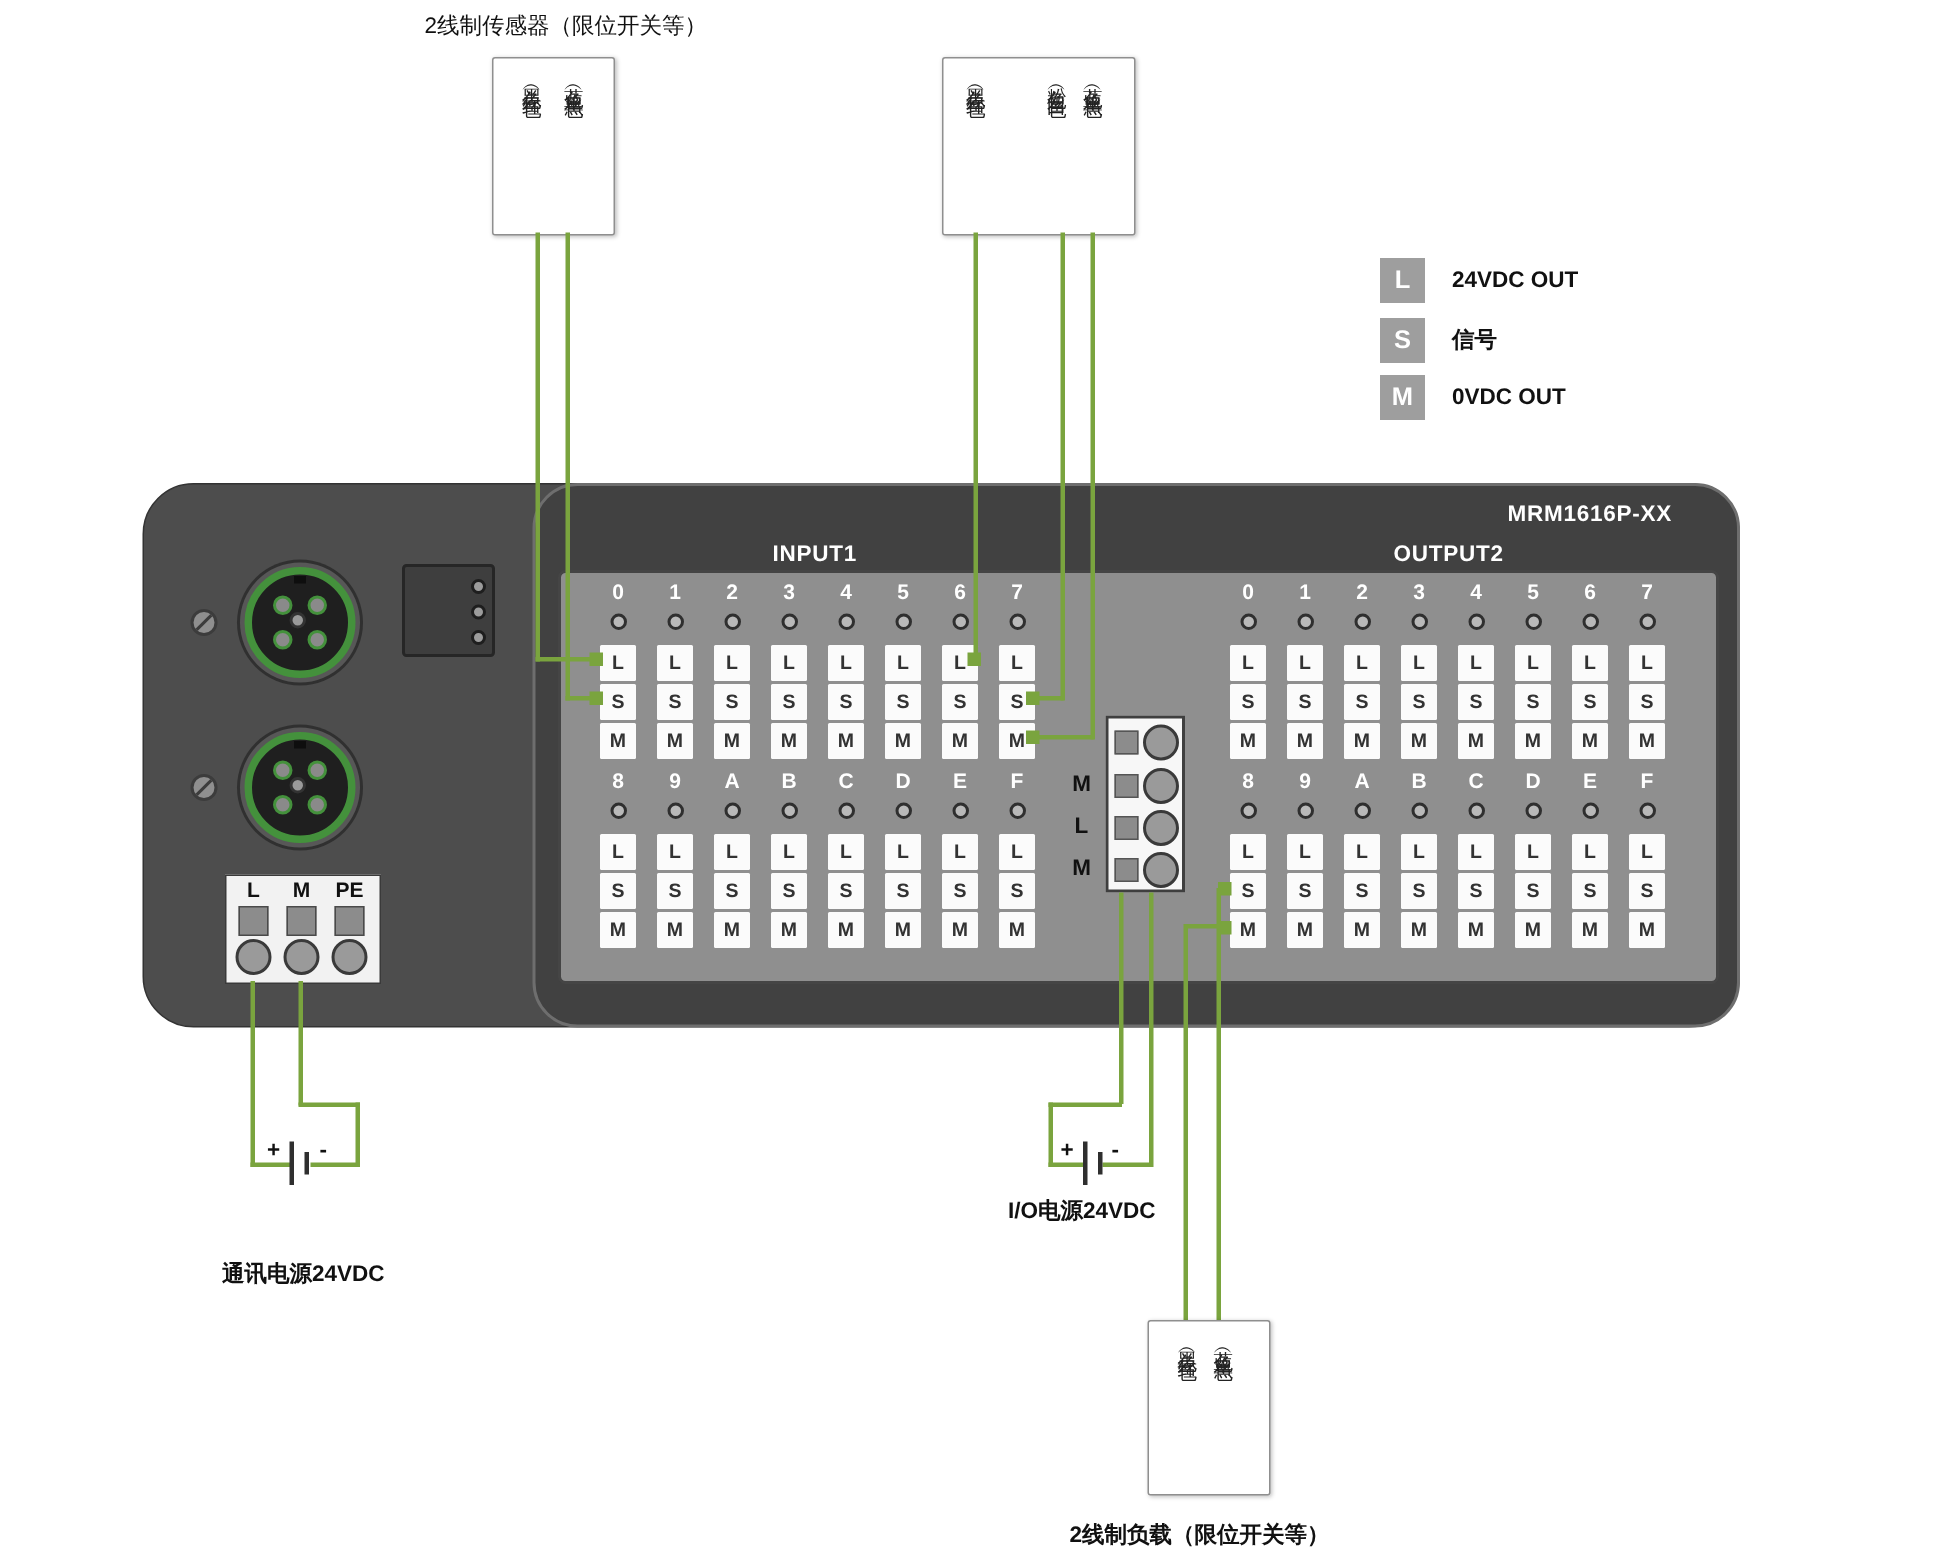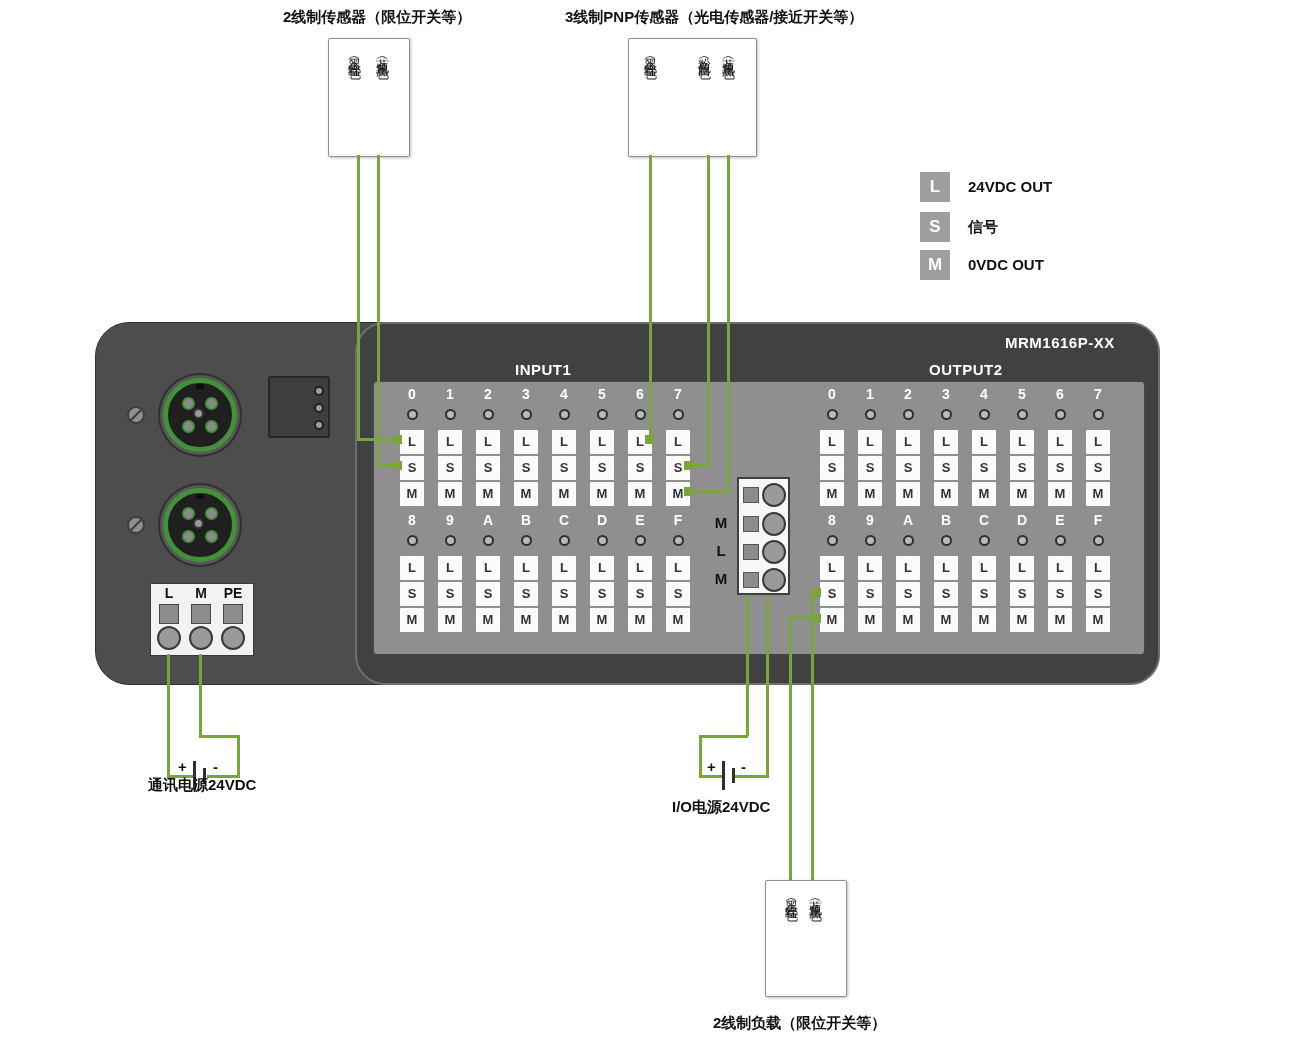--- a/index.html
+++ b/index.html
@@ -1,19 +1,19 @@
 <!DOCTYPE html>
 <html style="--wire: #7aa43e; --green: #44913c; --body: #4d4d4d; --panel: #8f8f8f;"><head>
 <meta charset="utf-8">
 <style>
   html,body{margin:0;padding:0;background:#fff;}
   .stage{position:relative;width:1294px;height:1042px;background:#fff;overflow:hidden;
          font-family:"Liberation Sans","DejaVu Sans",sans-serif;}
 
-  .toplabel{position:absolute;top:8px;font-size:15px;font-weight:bold;color:#111;white-space:nowrap;}
+  .toplabel{position:absolute;top:8px;font-size:15px;font-weight:normal;color:#111;white-space:nowrap;}
 
   .wirebox{position:absolute;background:#fff;border:1px solid #8f8f8f;border-radius:2px;
            box-shadow:1px 1px 3px rgba(0,0,0,.25);}
   .vtext{position:absolute;top:9px;height:102px;writing-mode:vertical-rl;font-size:13px;color:#222;
          letter-spacing:2px;white-space:nowrap;}
 
   .legend-key{position:absolute;left:920px;width:30px;height:30px;background:#9e9e9e;color:#fff;
               font-weight:bold;font-size:17px;text-align:center;line-height:30px;}
   .legend-text{position:absolute;left:968px;font-size:15px;font-weight:600;color:#111;line-height:30px;white-space:nowrap;}
 
@@ -64,21 +64,20 @@
   .batbar{position:absolute;width:3px;background:#2f2f2f;}
   .sign{position:absolute;font-weight:bold;font-size:15px;color:#111;}
   .pwr-label{position:absolute;font-weight:bold;font-size:15px;color:#111;white-space:nowrap;}
 </style>
 </head>
 <body>
 
 <div class="stage">
 
   <div class="toplabel" style="left:283px">2线制传感器（限位开关等）</div>
-  <div class="toplabel" style="left:565px">3线制PNP传感器（光电传感器/接近开关等）</div>
 
   <div class="wirebox" style="left:328px;top:38px;width:80px;height:117px">
     <span class="vtext" style="left:16px">黑色（红色）</span>
     <span class="vtext" style="left:44px">蓝色（黑色）</span>
   </div>
 
   <div class="wirebox" style="left:628px;top:38px;width:127px;height:117px">
     <span class="vtext" style="left:12px">黑色（红色）</span>
     <span class="vtext" style="left:66px">粉色（白色）</span>
     <span class="vtext" style="left:90px">蓝色（黑色）</span>
@@ -406,21 +405,21 @@
   <div class="wv" style="left:167px;top:654px;height:124px"></div>
   <div class="wh" style="left:167px;top:775px;width:28px"></div>
   <div class="wv" style="left:199px;top:654px;height:83px"></div>
   <div class="wh" style="left:199px;top:735px;width:41px"></div>
   <div class="wv" style="left:237px;top:735px;height:43px"></div>
   <div class="wh" style="left:207px;top:775px;width:33px"></div>
   <div class="batbar" style="left:193px;top:761px;height:29px"></div>
   <div class="batbar" style="left:203px;top:768px;height:15px"></div>
   <div class="sign" style="left:178px;top:758px">+</div>
   <div class="sign" style="left:213px;top:758px">-</div>
-  <div class="pwr-label" style="left:148px;top:776px">通讯电源24VDC</div>
+  <div class="pwr-label" style="left:148px;top:840px">通讯电源24VDC</div>
 
   <div class="wv" style="left:746px;top:595px;height:141px"></div>
   <div class="wh" style="left:699px;top:735px;width:49px"></div>
   <div class="wv" style="left:699px;top:735px;height:43px"></div>
   <div class="wh" style="left:699px;top:775px;width:24px"></div>
   <div class="wv" style="left:766px;top:595px;height:183px"></div>
   <div class="wh" style="left:735px;top:775px;width:33px"></div>
   <div class="batbar" style="left:722px;top:761px;height:29px"></div>
   <div class="batbar" style="left:732px;top:768px;height:15px"></div>
   <div class="sign" style="left:707px;top:758px">+</div>

